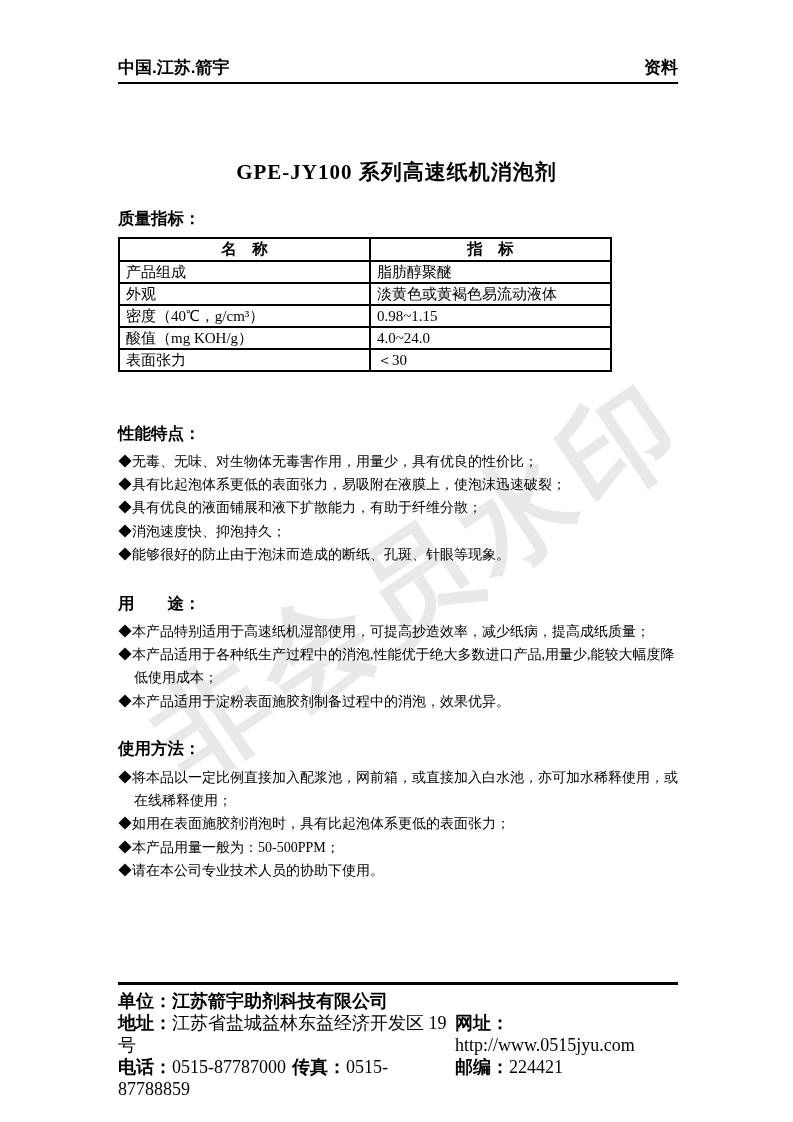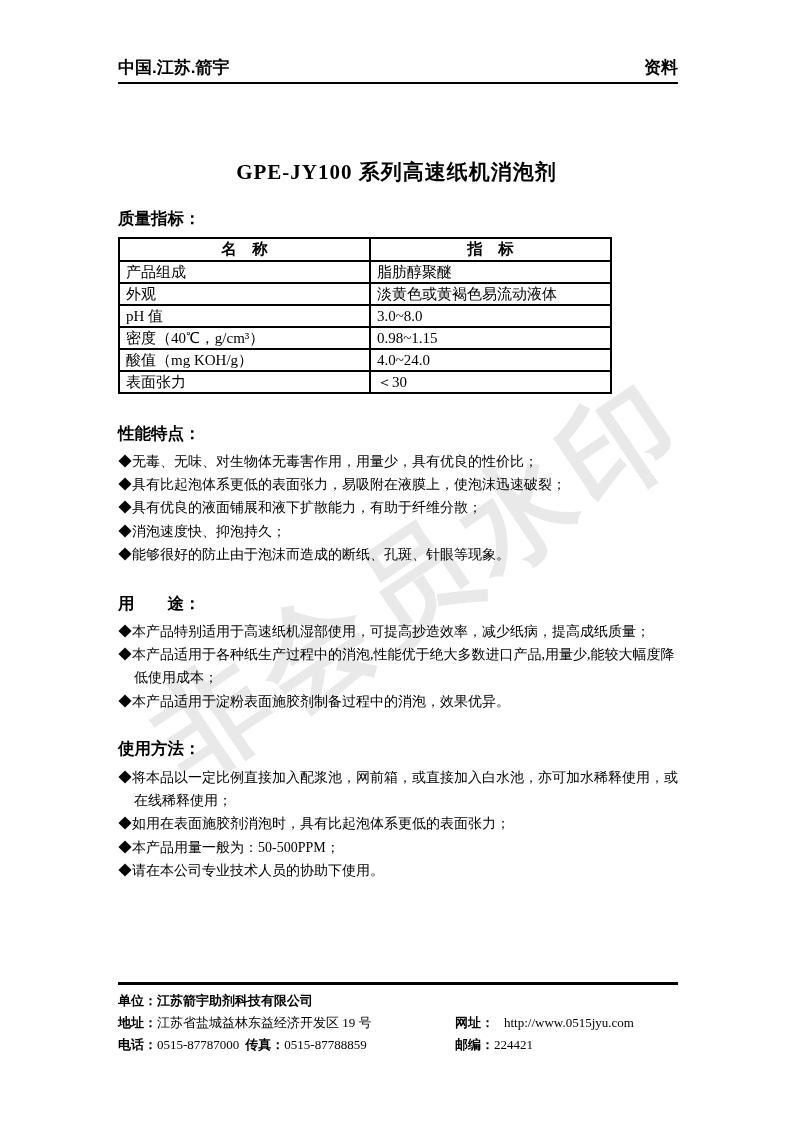--- a/index.html
+++ b/index.html
@@ -55,26 +55,26 @@
     position:absolute; left:118px; width:562px;
     font-size:14px; line-height:23.2px;
   }
   .l-features { top:450px; }
   .l-usage { top:620px; }
   .l-method { top:766px; }
   .blist .li { padding-left:16px; text-indent:-16px; }
   .footer {
     position:absolute; top:982px; left:118px; width:560px;
     border-top:3px solid #000; padding-top:5px;
-    font-size:13px; line-height:22px;
+    font-size:18px; line-height:22px;
   }
   .f-label { font-family:"Liberation Sans", sans-serif; font-weight:bold; }
   .f-org { font-family:"Liberation Sans", sans-serif; font-weight:bold; }
   .f-grid { display:grid; grid-template-columns:337px 1fr; }
-  .f-web-val { margin-left:10px; }
+  .f-web-val { }
   .f-fax { margin-left:6px; }
 </style>
 </head>
 <body>
 
 <div class="page">
 
   <div class="watermark">非会员水印</div>
 
   <div class="content">
@@ -98,24 +98,20 @@
         <th>名　称</th>
         <th>指　标</th>
       </tr>
       <tr>
         <td>产品组成</td>
         <td>脂肪醇聚醚</td>
       </tr>
       <tr>
         <td>外观</td>
         <td>淡黄色或黄褐色易流动液体</td>
-      </tr>
-      <tr>
-        <td>pH 值</td>
-        <td>3.0~8.0</td>
       </tr>
       <tr>
         <td>密度（40℃，g/cm³）</td>
         <td>0.98~1.15</td>
       </tr>
       <tr>
         <td>酸值（mg KOH/g）</td>
         <td>4.0~24.0</td>
       </tr>
       <tr>

